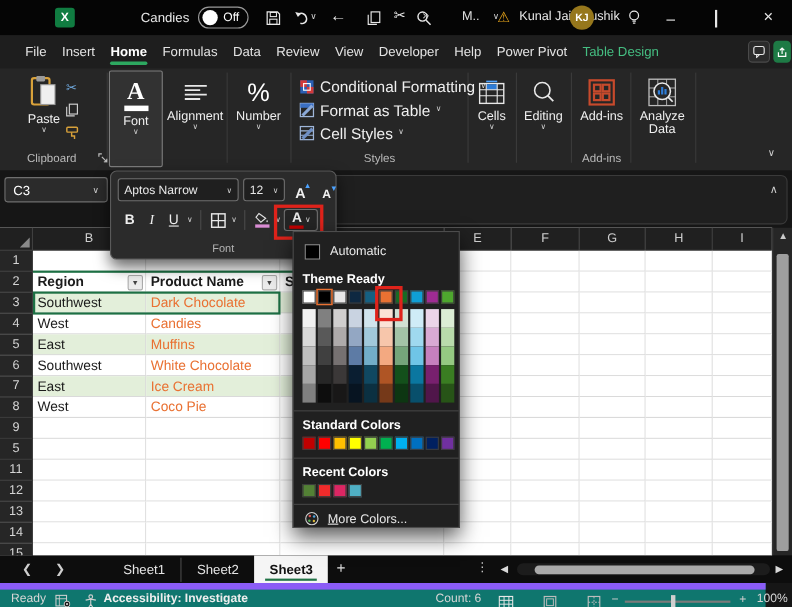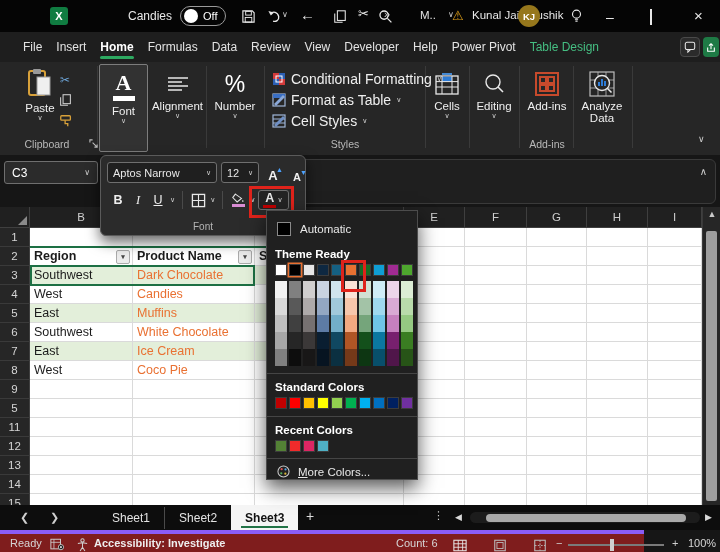--- a/index.html
+++ b/index.html
@@ -145,21 +145,21 @@
 .stab.active{background:#f5f5f5;color:#111;font-weight:bold;height:25px;display:flex;align-items:center;border-left:none}
 .stab.active::after{content:"";position:absolute;left:10px;right:10px;bottom:2px;height:2.5px;background:#217346}
 #addsheet-btn{position:absolute;left:306px;top:3px;font-size:14px;color:#dcdcdc}
 #sheet-more{position:absolute;left:433px;top:4px;color:#cfcfcf;font-size:11px;letter-spacing:1px}
 #hs-left{position:absolute;left:455px;top:7px;font-size:9px;color:#d9d9d9}
 #hs-track{position:absolute;left:470px;top:7px;width:230px;height:11px;background:#1c1c1c;border-radius:6px}
 #hs-thumb{position:absolute;left:16px;top:1.5px;width:200px;height:8px;background:#a9a9a9;border-radius:4px}
 #hs-right{position:absolute;left:705px;top:7px;font-size:9px;color:#d9d9d9}
 
 
-#statusbar{position:absolute;left:0;top:530px;width:644px;height:22px;background:#7f1d1d;border-top:4px solid #8b5cf6;display:flex;align-items:center;color:#d6d6d6;font-size:11px}
+#statusbar{position:absolute;left:0;top:530px;width:696px;height:22px;background:#0f766e;border-top:6px solid #8b5cf6;display:flex;align-items:center;color:#d6d6d6;font-size:11px}
 #status-ready{position:absolute;left:10px}
 #macro-btn{position:absolute;left:50px;top:4px}
 #a11y-icon{position:absolute;left:76px;top:4px}
 #a11y-text{position:absolute;left:94px;font-weight:bold;color:#eee}
 #status-count{position:absolute;left:396px}
 .viewbtn{position:absolute;top:4px;width:16px;height:14px}
 #view-normal{left:452px}#view-layout{left:492px}#view-break{left:532px}
 #zoom-minus{position:absolute;left:556px;top:3px;color:#cfcfcf}
 #zoom-track{position:absolute;left:568px;top:10px;width:96px;height:2px;background:#7a7a7a}
 #zoom-thumb{position:absolute;left:42px;top:-5px;width:4px;height:12px;background:#cfcfcf}

